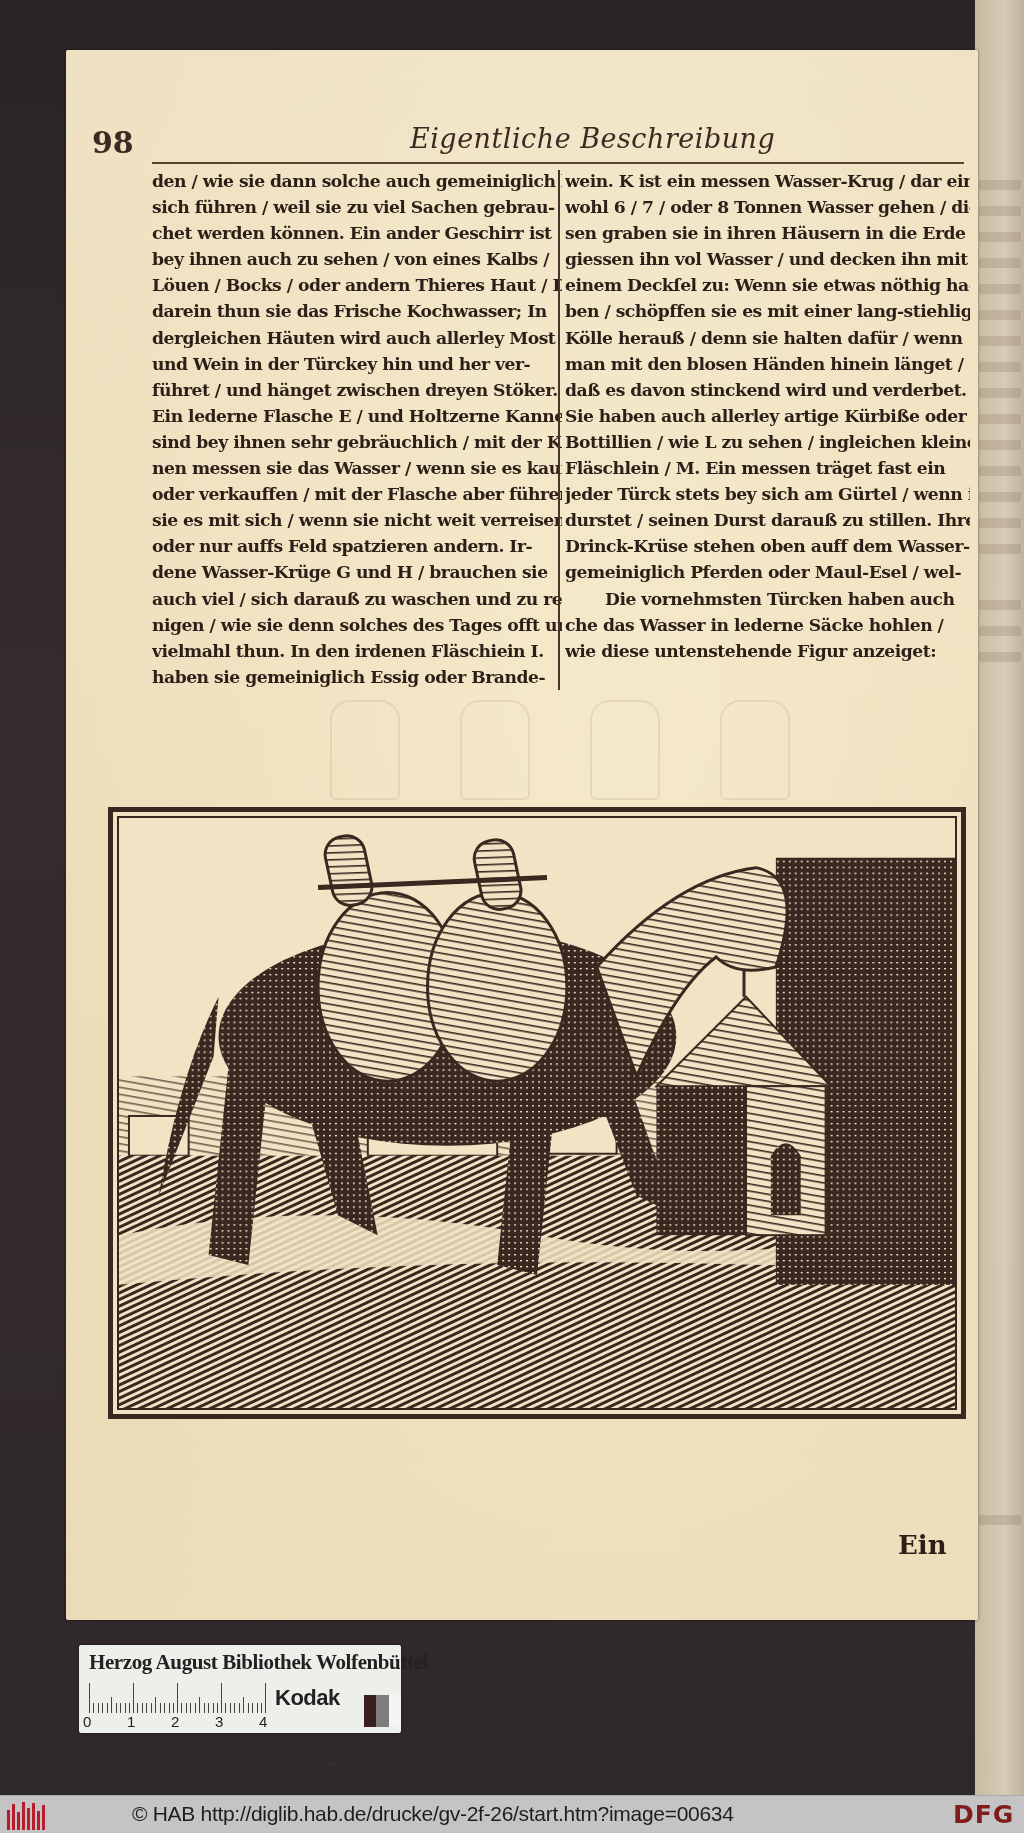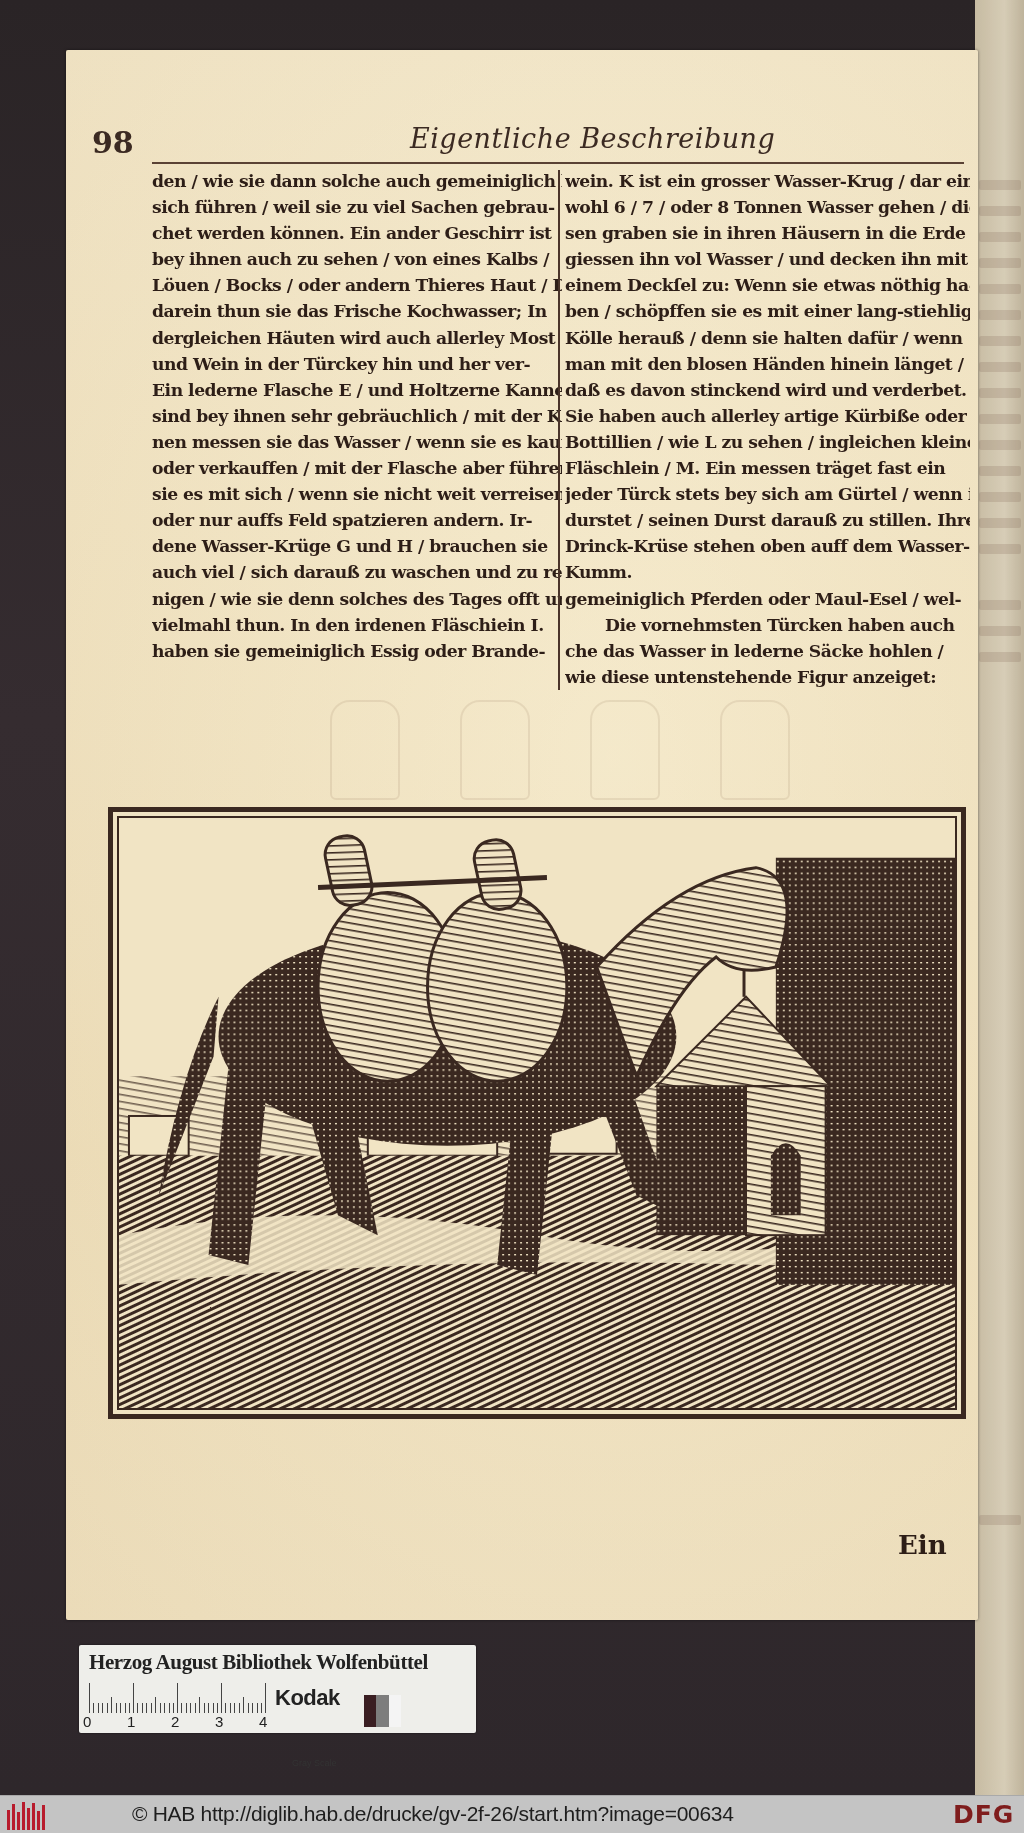--- a/index.html
+++ b/index.html
@@ -69,21 +69,21 @@
   .woodcut-inner {
     position: relative; width: 100%; height: 100%;
     border: 2px solid #3a2820; overflow: hidden; background: #f1e4c4;
   }
   .woodcut svg { display: block; width: 100%; height: 100%; }
   .catchword {
     position: absolute; left: 898px; top: 1502px;
     font-family: "DejaVu Serif", serif; font-weight: bold; font-size: 26px; color: #2d1e17; margin-top: 28px;
   }
   .card {
-    position: absolute; left: 79px; top: 1645px; width: 397px; height: 88px;
+    position: absolute; left: 79px; top: 1645px; width: 322px; height: 88px;
     background: #eeeeea; border-radius: 2px; box-shadow: 0 0 2px rgba(0,0,0,0.6);
   }
   .card-title {
     position: absolute; left: 10px; top: 5px; width: 335px;
     font-family: "Liberation Serif", serif; font-weight: bold; font-size: 21px; color: #222; letter-spacing: -0.4px;
     white-space: nowrap;
   }
   .ruler { position: absolute; left: 10px; top: 38px; width: 180px; height: 30px; }
   .ruler .tick { position: absolute; bottom: 0; width: 1px; background: #444; }
   .ruler-labels { position: absolute; left: 4px; top: 68px; width: 200px; height: 18px; }
@@ -151,52 +151,52 @@
 
 <div class="column col-left">
   <div class="line">den / wie sie dann solche auch gemeiniglich bey</div>
   <div class="line">sich führen / weil sie zu viel Sachen gebrau-</div>
   <div class="line">chet werden können. Ein ander Geschirr ist</div>
   <div class="line">bey ihnen auch zu sehen / von eines Kalbs /</div>
   <div class="line">Löuen / Bocks / oder andern Thieres Haut / D</div>
   <div class="line">darein thun sie das Frische Kochwasser; In</div>
   <div class="line">dergleichen Häuten wird auch allerley Most</div>
   <div class="line">und Wein in der Türckey hin und her ver-</div>
+  <div class="line">führet / und hänget zwischen dreyen Stöker.</div>
   <div class="line">Ein lederne Flasche E / und Holtzerne Kanne F /</div>
   <div class="line">sind bey ihnen sehr gebräuchlich / mit der Kan-</div>
   <div class="line">nen messen sie das Wasser / wenn sie es kauffen</div>
   <div class="line">oder verkauffen / mit der Flasche aber führen</div>
   <div class="line">sie es mit sich / wenn sie nicht weit verreisen</div>
   <div class="line">oder nur auffs Feld spatzieren andern. Ir-</div>
   <div class="line">dene Wasser-Krüge G und H / brauchen sie</div>
   <div class="line">auch viel / sich darauß zu waschen und zu rei-</div>
   <div class="line">nigen / wie sie denn solches des Tages offt und</div>
   <div class="line">vielmahl thun. In den irdenen Fläschiein I.</div>
   <div class="line">haben sie gemeiniglich Essig oder Brande-</div>
 </div>
 
 <div class="col-divider"></div>
 
 <div class="column col-right">
-  <div class="line">wein. K ist ein grosser Wasser-Krug / dar ein</div>
+  <div class="line">wein. K ist ein messen Wasser-Krug / dar ein</div>
   <div class="line">wohl 6 / 7 / oder 8 Tonnen Wasser gehen / die-</div>
   <div class="line">sen graben sie in ihren Häusern in die Erde /</div>
   <div class="line">giessen ihn vol Wasser / und decken ihn mit</div>
   <div class="line">einem Deckſel zu: Wenn sie etwas nöthig ha-</div>
   <div class="line">ben / schöpffen sie es mit einer lang-stiehligten</div>
   <div class="line">Kölle herauß / denn sie halten dafür / wenn</div>
   <div class="line">man mit den blosen Händen hinein länget /</div>
   <div class="line">daß es davon stinckend wird und verderbet.</div>
   <div class="line">Sie haben auch allerley artige Kürbiße oder</div>
   <div class="line">Bottillien / wie L zu sehen / ingleichen kleine</div>
   <div class="line">Fläschlein / M. Ein messen träget fast ein</div>
   <div class="line">jeder Türck stets bey sich am Gürtel / wenn ihn</div>
   <div class="line">durstet / seinen Durst darauß zu stillen. Ihre</div>
   <div class="line">Drinck-Krüse stehen oben auff dem Wasser-</div>
-  <div class="line">Kumm.</div>
   <div class="line">gemeiniglich Pferden oder Maul-Esel / wel-</div>
   <div class="line para-indent">Die vornehmsten Türcken haben auch</div>
   <div class="line">che das Wasser in lederne Säcke hohlen /</div>
   <div class="line">wie diese untenstehende Figur anzeiget:</div>
 </div>
 
 <div class="faint-bleed">
   <div></div>
     <div></div>
     <div></div>

